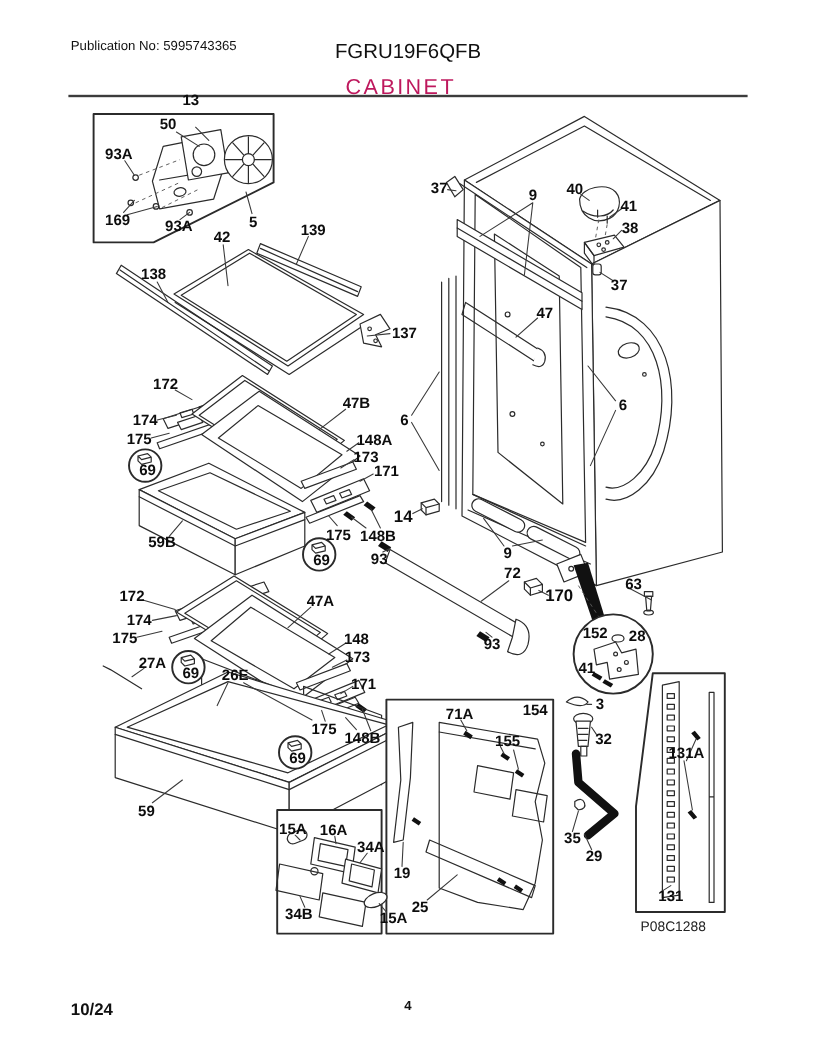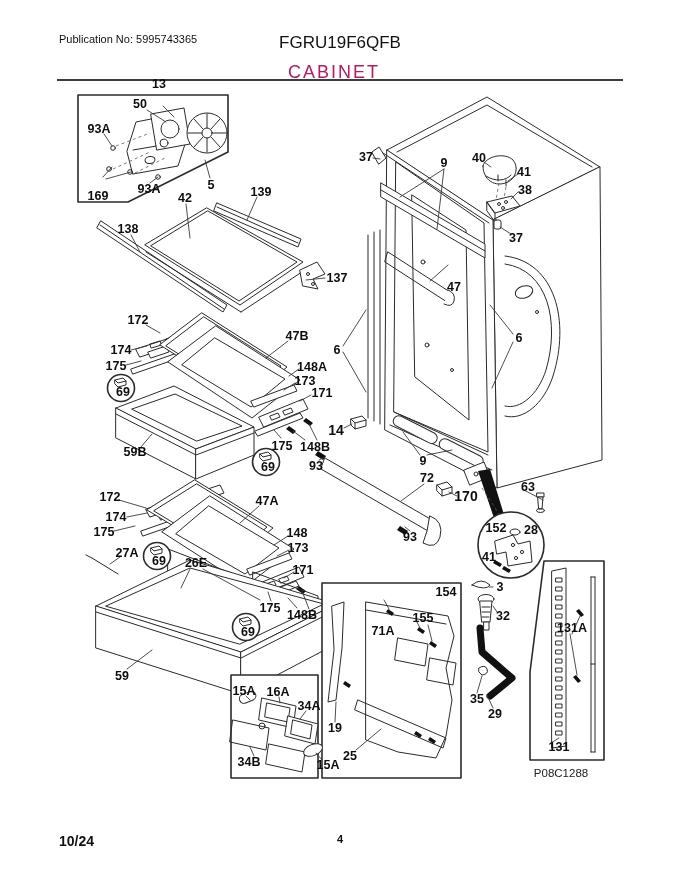--- a/index.html
+++ b/index.html
@@ -301,21 +301,21 @@
           M254,756 L250,747 M322,760 L316,753
           M572,634 L580,616 M570,634 L577,675 M551,743 L559,738"></path>
       </g>
     </svg>
 
     <div class="callout-layer">
         <div class="callout" style="left: 140px; top: 104px;">50</div>
         <div class="callout" style="left: 159px; top: 84px;">13</div>
         <div class="callout" style="left: 99px; top: 129px;">93A</div>
         <div class="callout" style="left: 211px; top: 185px;">5</div>
-        <div class="callout" style="left: 98px; top: 196px;">169</div>
+        <div class="callout" style="left: 98px; top: 184px;">169</div>
         <div class="callout" style="left: 149px; top: 189px;">93A</div>
         <div class="callout" style="left: 185px; top: 198px;">42</div>
         <div class="callout" style="left: 261px; top: 192px;">139</div>
         <div class="callout" style="left: 128px; top: 229px;">138</div>
         <div class="callout" style="left: 337px; top: 278px;">137</div>
         <div class="callout" style="left: 138px; top: 320px;">172</div>
         <div class="callout" style="left: 297px; top: 336px;">47B</div>
         <div class="callout" style="left: 121px; top: 350px;">174</div>
         <div class="callout" style="left: 116px; top: 366px;">175</div>
         <div class="callout" style="left: 312px; top: 367px;">148A</div>
@@ -341,36 +341,36 @@
         <div class="callout" style="left: 270px; top: 608px;">175</div>
         <div class="callout" style="left: 302px; top: 615px;">148B</div>
         <div class="callout" style="left: 248px; top: 632px;">69</div>
         <div class="callout" style="left: 122px; top: 676px;">59</div>
         <div class="callout" style="left: 366px; top: 157px;">37</div>
         <div class="callout" style="left: 444px; top: 163px;">9</div>
         <div class="callout" style="left: 479px; top: 158px;">40</div>
         <div class="callout" style="left: 524px; top: 172px;">41</div>
         <div class="callout" style="left: 525px; top: 190px;">38</div>
         <div class="callout" style="left: 516px; top: 238px;">37</div>
-        <div class="callout" style="left: 454px; top: 261px; margin-top: 26px;">47</div>
+        <div class="callout" style="left: 454px; top: 261px;">47</div>
         <div class="callout" style="left: 337px; top: 350px;">6</div>
         <div class="callout" style="left: 519px; top: 338px;">6</div>
         <div class="callout" style="left: 423px; top: 461px;">9</div>
         <div class="callout" style="left: 427px; top: 478px;">72</div>
         <div class="callout" style="left: 410px; top: 537px;">93</div>
         <div class="callout big" style="left: 466px; top: 496px;">170</div>
         <div class="callout" style="left: 528px; top: 487px;">63</div>
         <div class="callout" style="left: 496px; top: 528px;">152</div>
         <div class="callout" style="left: 531px; top: 530px;">28</div>
         <div class="callout" style="left: 489px; top: 557px;">41</div>
         <div class="callout" style="left: 500px; top: 587px;">3</div>
         <div class="callout" style="left: 503px; top: 616px;">32</div>
         <div class="callout" style="left: 477px; top: 699px;">35</div>
         <div class="callout" style="left: 495px; top: 714px;">29</div>
-        <div class="callout" style="left: 383px; top: 595px; margin-top: 36px;">71A</div>
+        <div class="callout" style="left: 383px; top: 595px;">71A</div>
         <div class="callout" style="left: 446px; top: 592px;">154</div>
         <div class="callout" style="left: 423px; top: 618px;">155</div>
         <div class="callout" style="left: 335px; top: 728px;">19</div>
         <div class="callout" style="left: 350px; top: 756px;">25</div>
         <div class="callout" style="left: 244px; top: 691px;">15A</div>
         <div class="callout" style="left: 278px; top: 692px;">16A</div>
         <div class="callout" style="left: 309px; top: 706px;">34A</div>
         <div class="callout" style="left: 249px; top: 762px;">34B</div>
         <div class="callout" style="left: 328px; top: 765px;">15A</div>
         <div class="callout" style="left: 572px; top: 628px;">131A</div>

